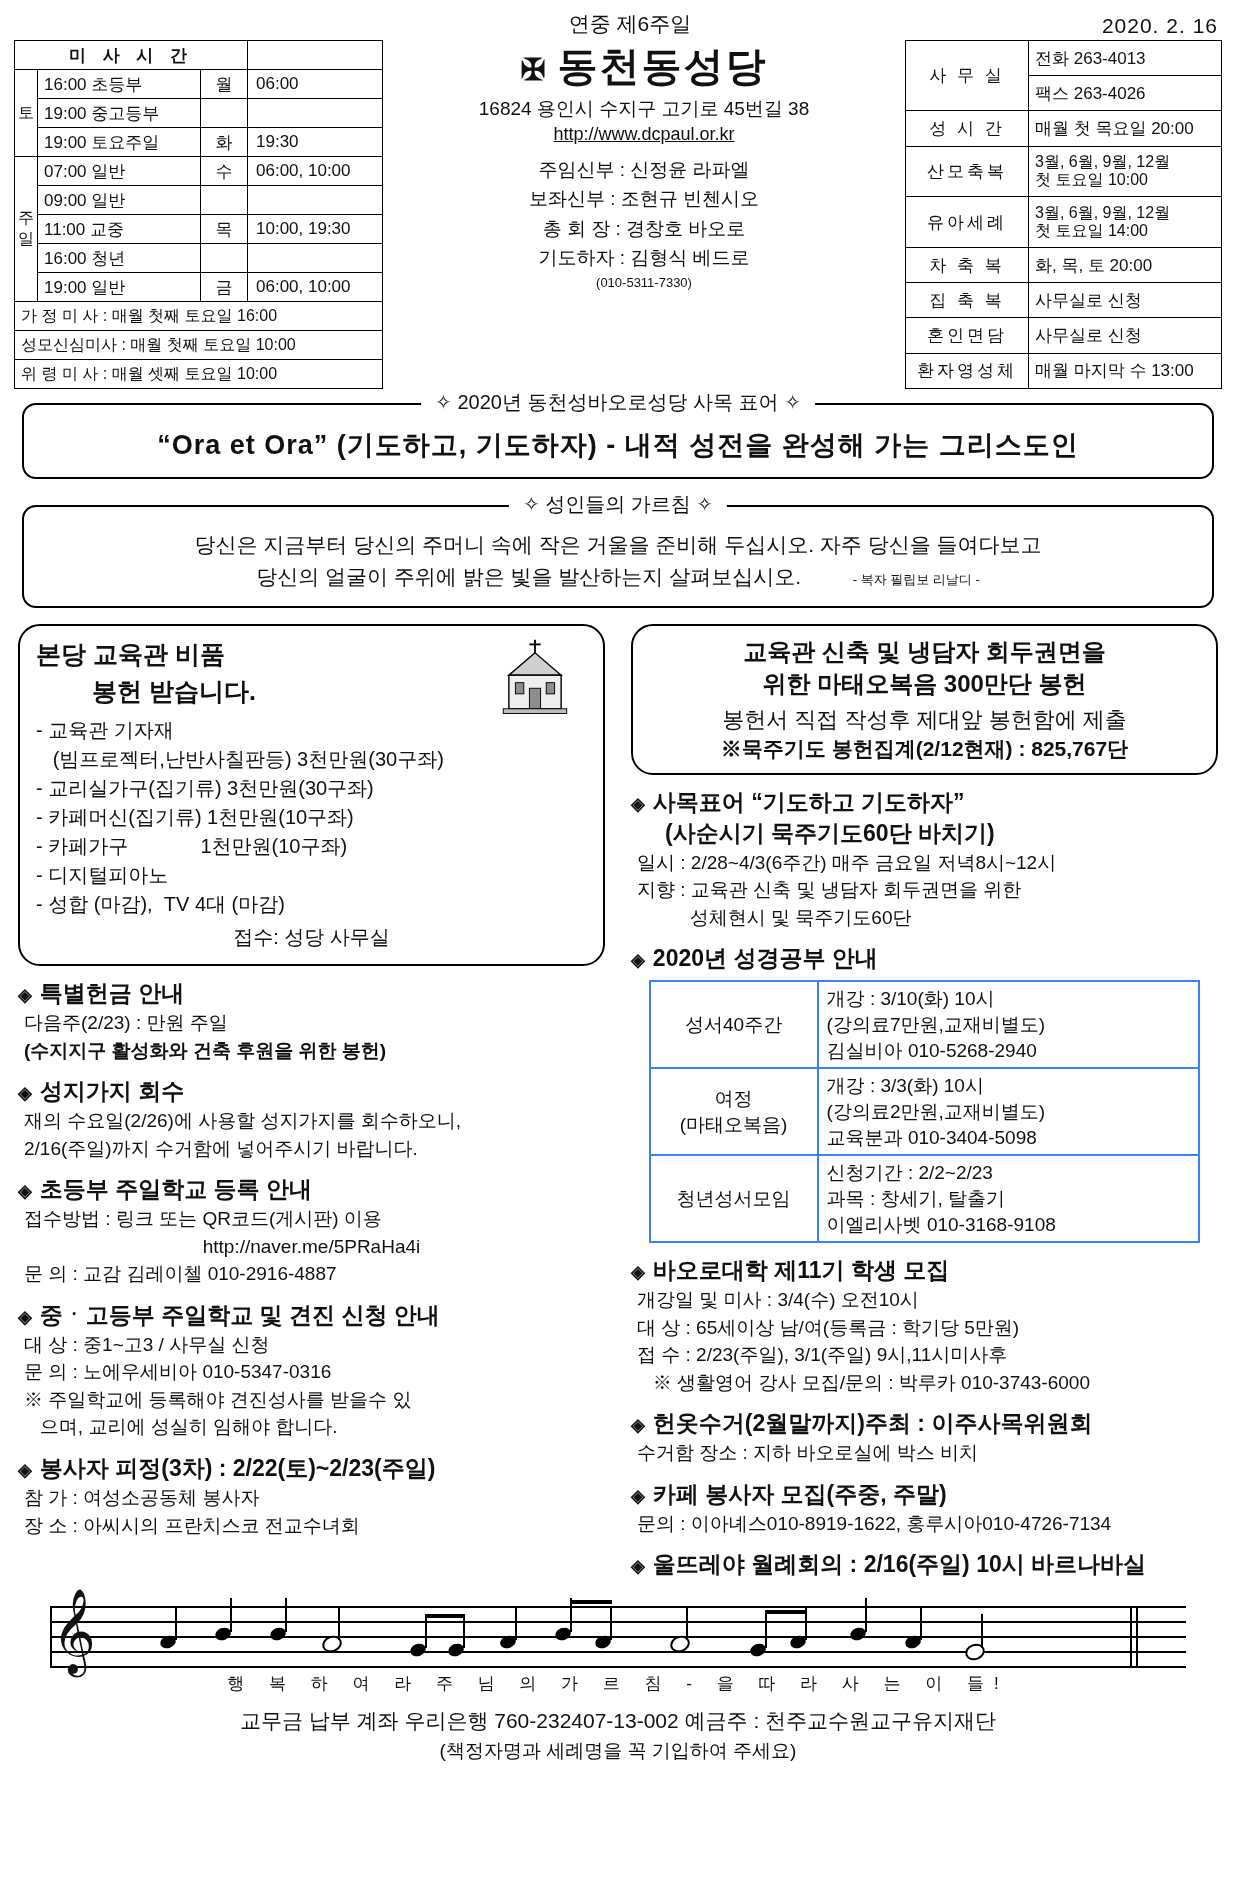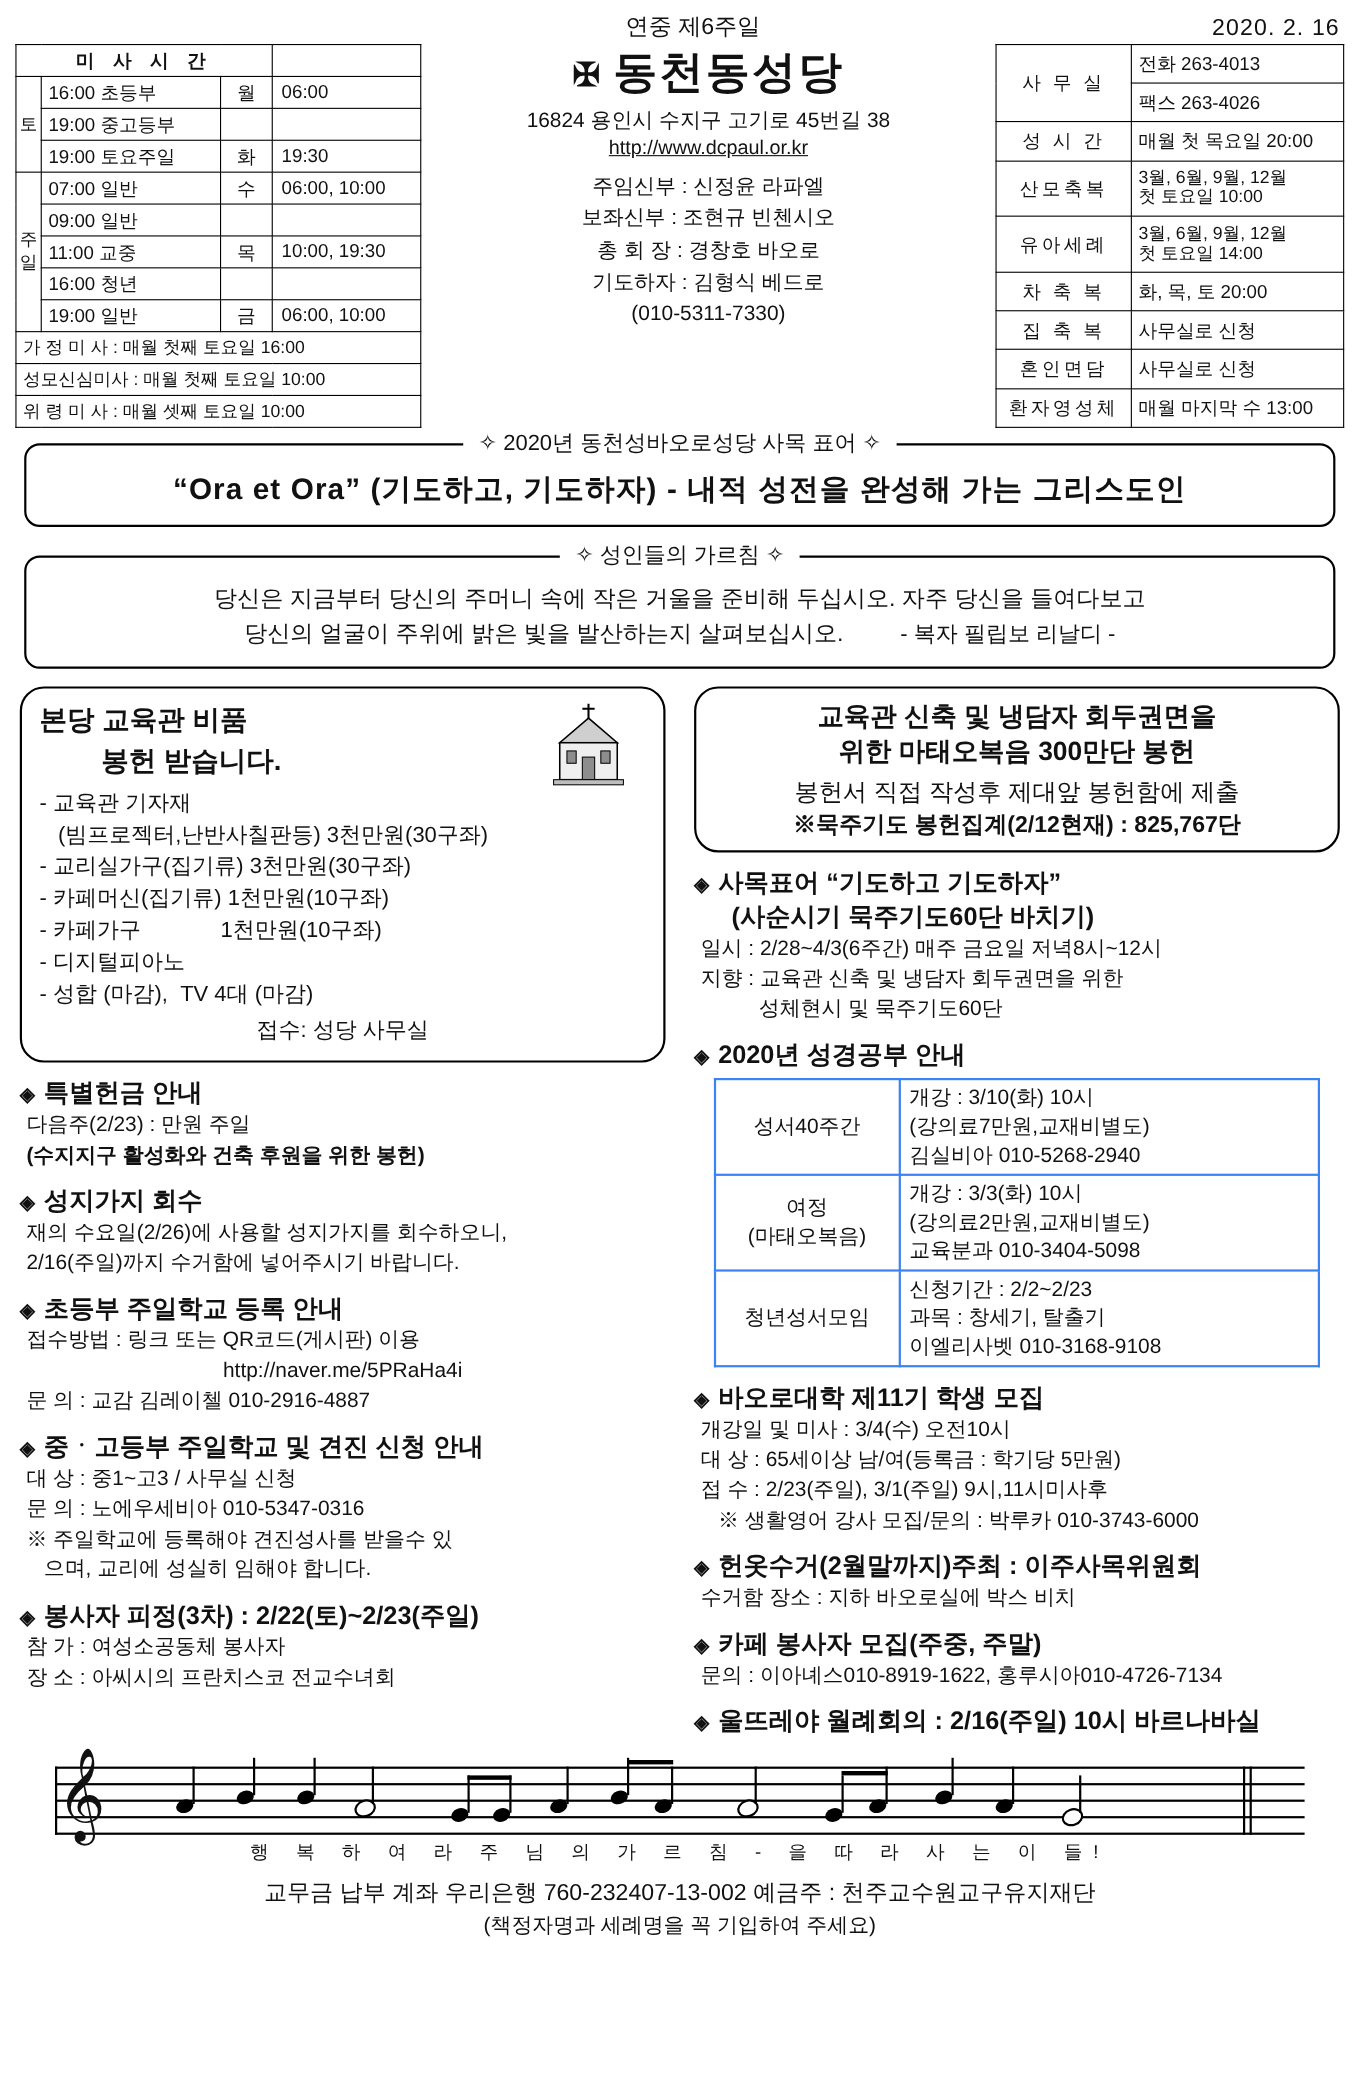--- a/index.html
+++ b/index.html
@@ -32,36 +32,36 @@
   table.mass td.tm { width:120px; padding-left:8px; }
   table.mass td.foot { font-size:16px; }
 
   
   .parish { flex:1; text-align:center; padding:4px 6px 0 6px; }
   .parish .name { font-size:40px; font-weight:bold; letter-spacing:2px; line-height:1.1; }
   .parish .cross { display:inline-block; vertical-align:middle; margin-right:10px; font-size:30px; }
   .parish .addr { font-size:19px; margin-top:8px; }
   .parish .url { font-size:18px; text-decoration:underline; margin-top:2px; }
   .parish .people { font-size:19px; margin-top:10px; line-height:1.55; }
-  .parish .phone { font-size:19px; margin-top:2px; }
+  .parish .phone { font-size:13px; margin-top:2px; }
 
   
   table.office { border-collapse:collapse; font-size:17px; }
   table.office td { border:1px solid #000; padding:2px 6px; height:24px; }
   table.office td.k { width:110px; text-align:center; letter-spacing:3px; }
   table.office td.v { width:180px; }
   table.office td.v2 { width:180px; line-height:1.15; font-size:16px; }
 
   
   .banner { margin:14px 22px 0 22px; border:2px solid #000; border-radius:14px; position:relative; padding:22px 10px 14px 10px; text-align:center; }
   .banner .cap { position:absolute; top:-16px; left:50%; transform:translateX(-50%);
                  background:#fff; padding:0 14px; font-size:20px; white-space:nowrap; }
   .banner .big { font-size:27px; font-weight:bold; letter-spacing:1px; }
   .banner .txt { font-size:21px; line-height:1.5; }
-  .banner .sig { font-size:20px; }
+  .banner .sig { font-size:13px; }
 
   
   .cols { display:flex; padding:16px 18px 0 18px; gap:26px; }
   .colL { width:600px; }
   .colR { width:600px; }
 
   .roundbox { border:2px solid #000; border-radius:22px; padding:12px 16px; position:relative; }
   .roundbox.left { min-height:280px; }
 
   .bd { font-weight:bold; }

